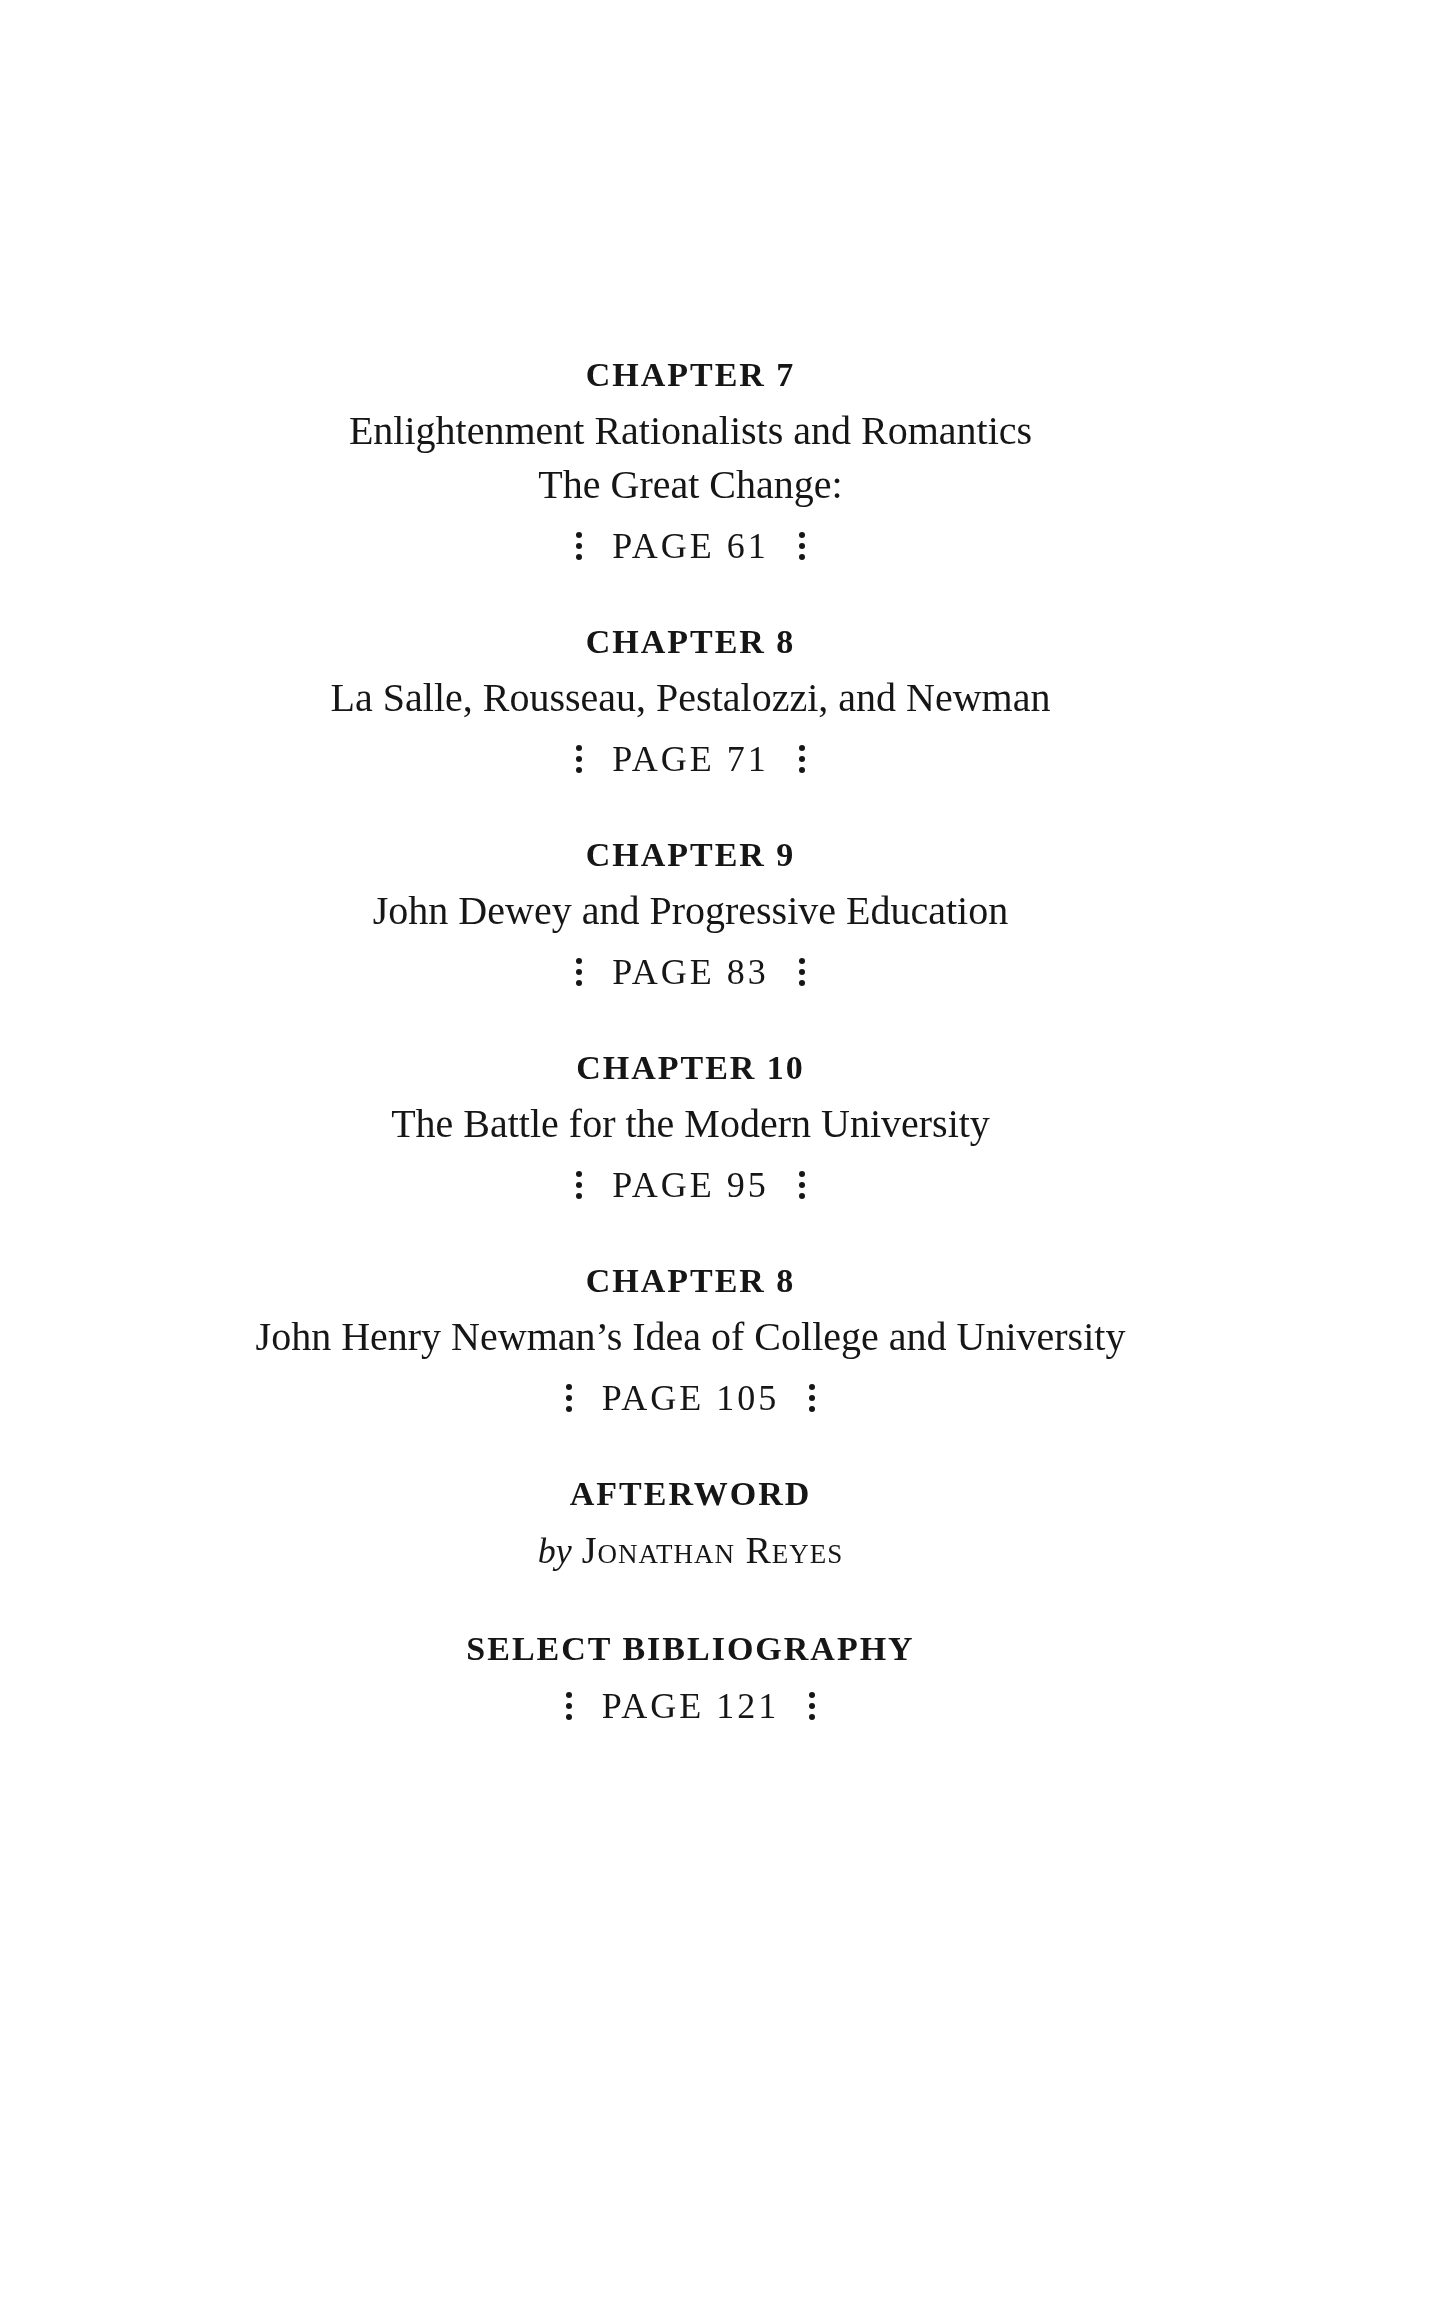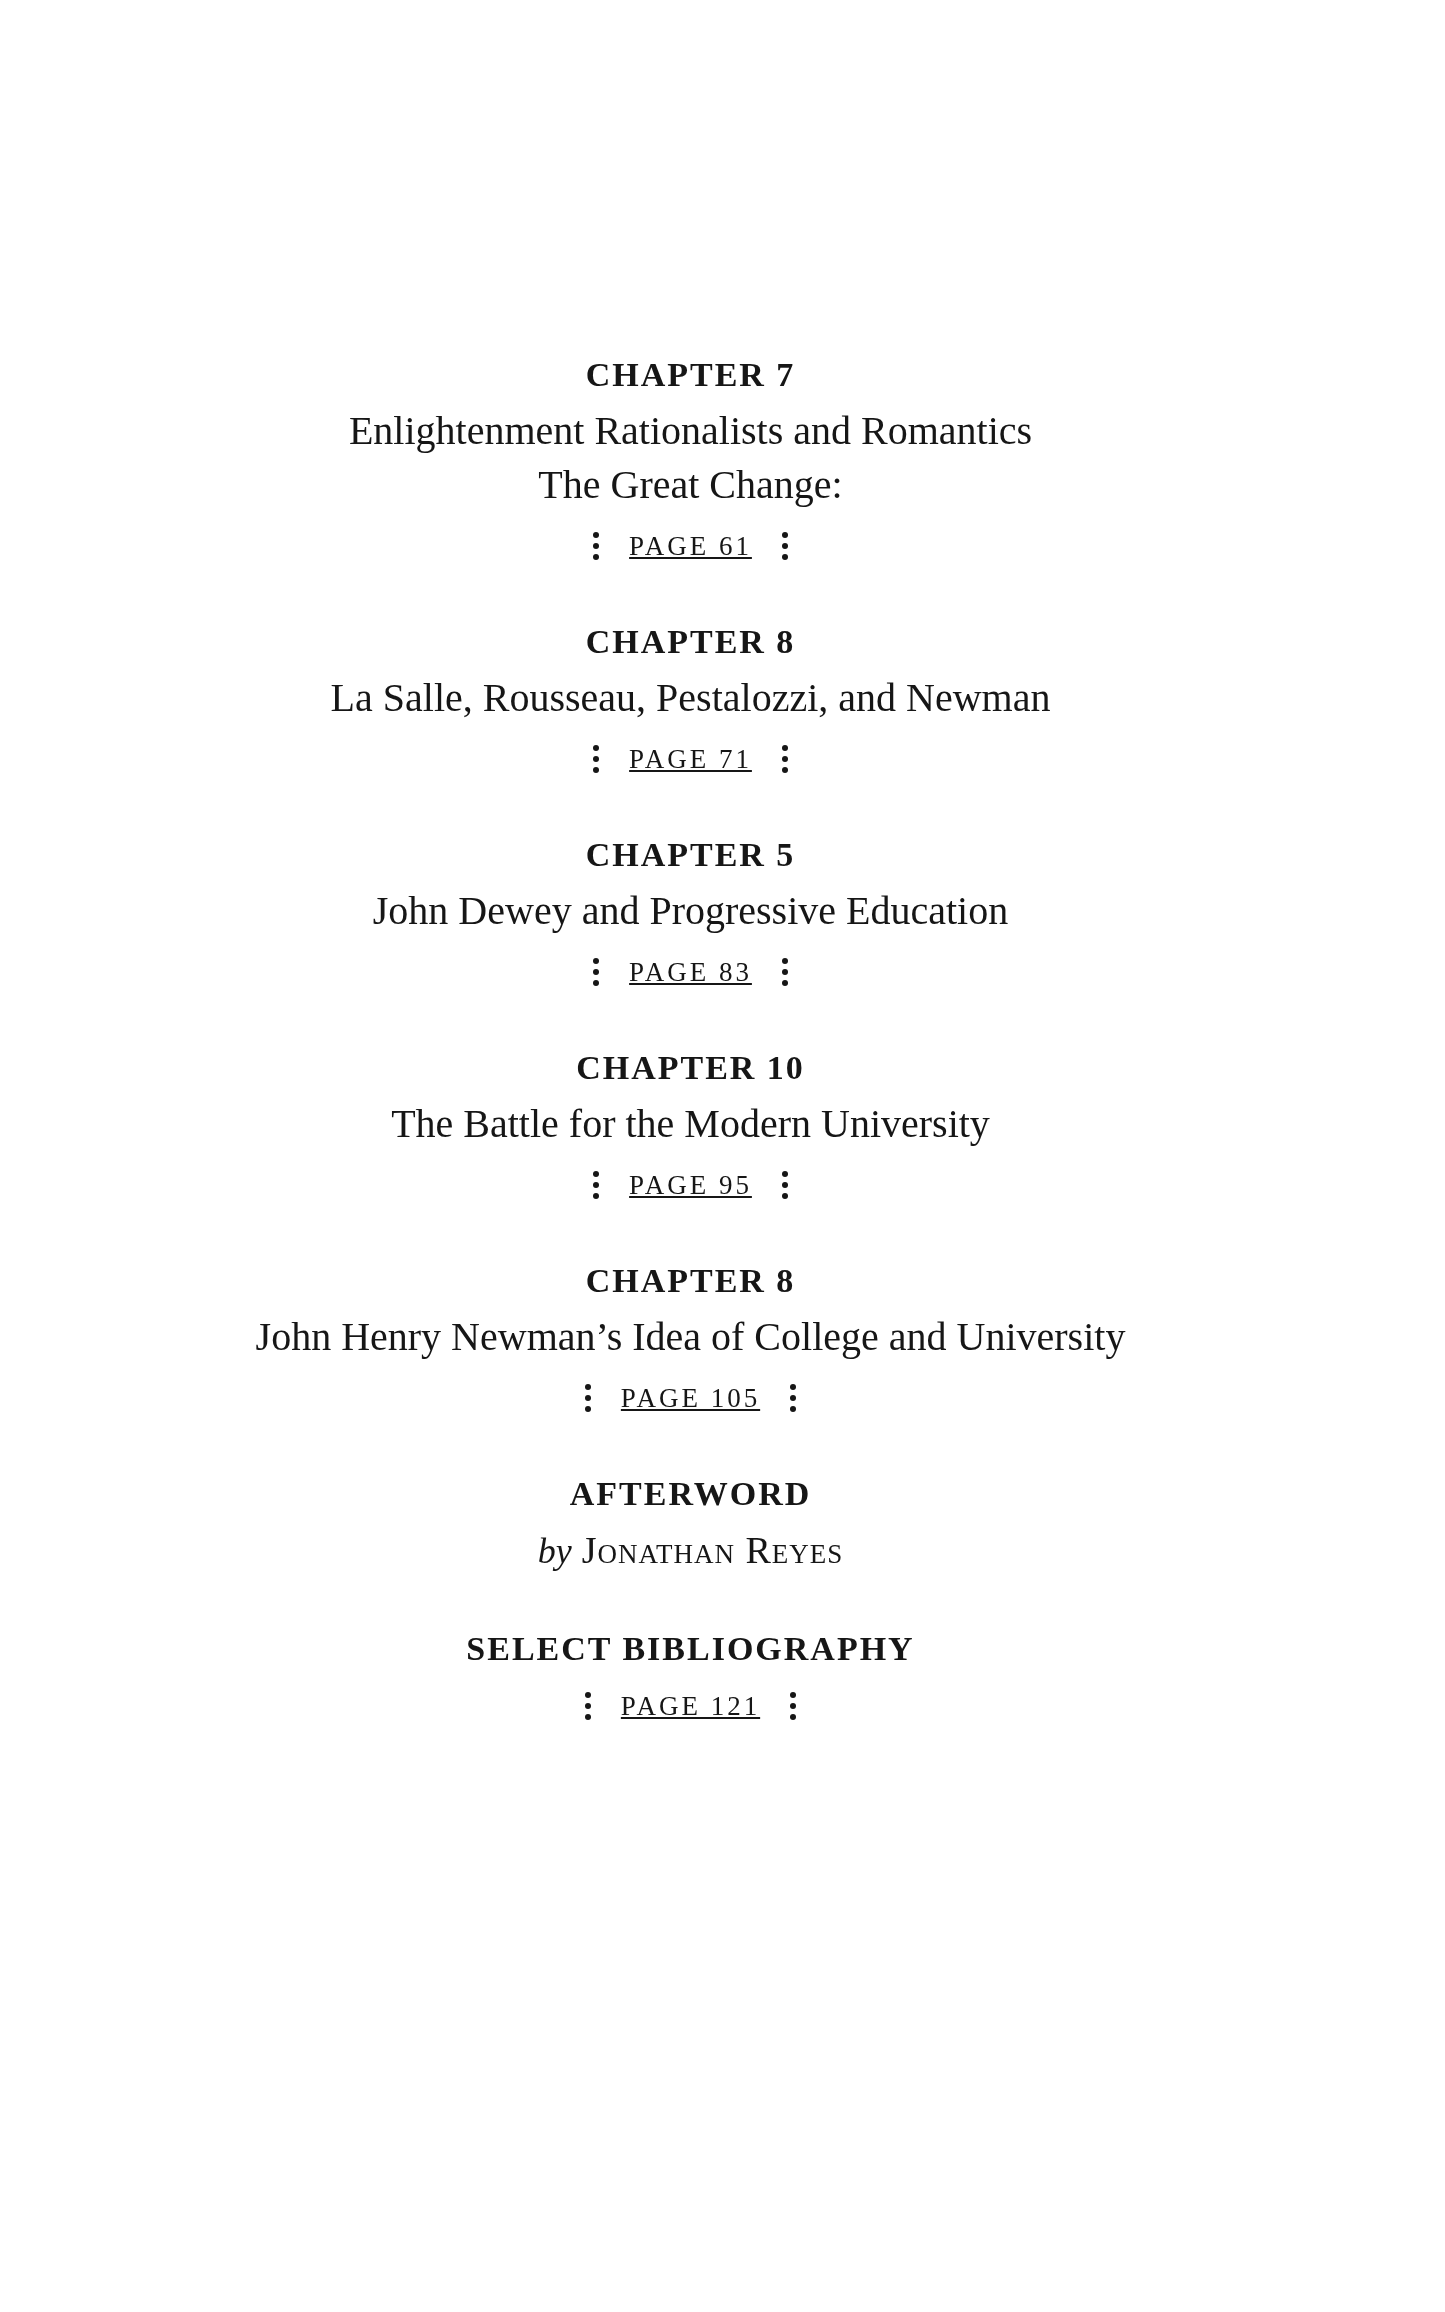--- a/index.html
+++ b/index.html
@@ -52,25 +52,24 @@
   }
   .page-row {
     margin-top: 9px;
     height: 50px;
     display: flex;
     justify-content: center;
     align-items: center;
     gap: 30px;
   }
   .page-label {
-    font-size: 27px;
+    font-size: 36px;
     letter-spacing: 3px;
     font-variant: small-caps;
     text-transform: uppercase;
-    text-decoration: underline;
   }
   .tricolon {
     display: inline-block;
     width: 6px;
     height: 6px;
   }
   .tricolon .dot {
     display: block;
     width: 6px;
     height: 6px;
@@ -107,21 +106,21 @@
           <i class="dot"></i>
         </span>
       <span class="page-label">PAGE 71</span>
       <span class="tricolon">
           <i class="dot"></i>
         </span>
     </div>
   </section>
 
   <section class="entry">
-    <h2 class="heading">CHAPTER 5</h2>
+    <h2 class="heading">CHAPTER 9</h2>
     <div class="title">John Dewey and Progressive Education</div>
     <div class="page-row">
       <span class="tricolon">
           <i class="dot"></i>
         </span>
       <span class="page-label">PAGE 83</span>
       <span class="tricolon">
           <i class="dot"></i>
         </span>
     </div>

